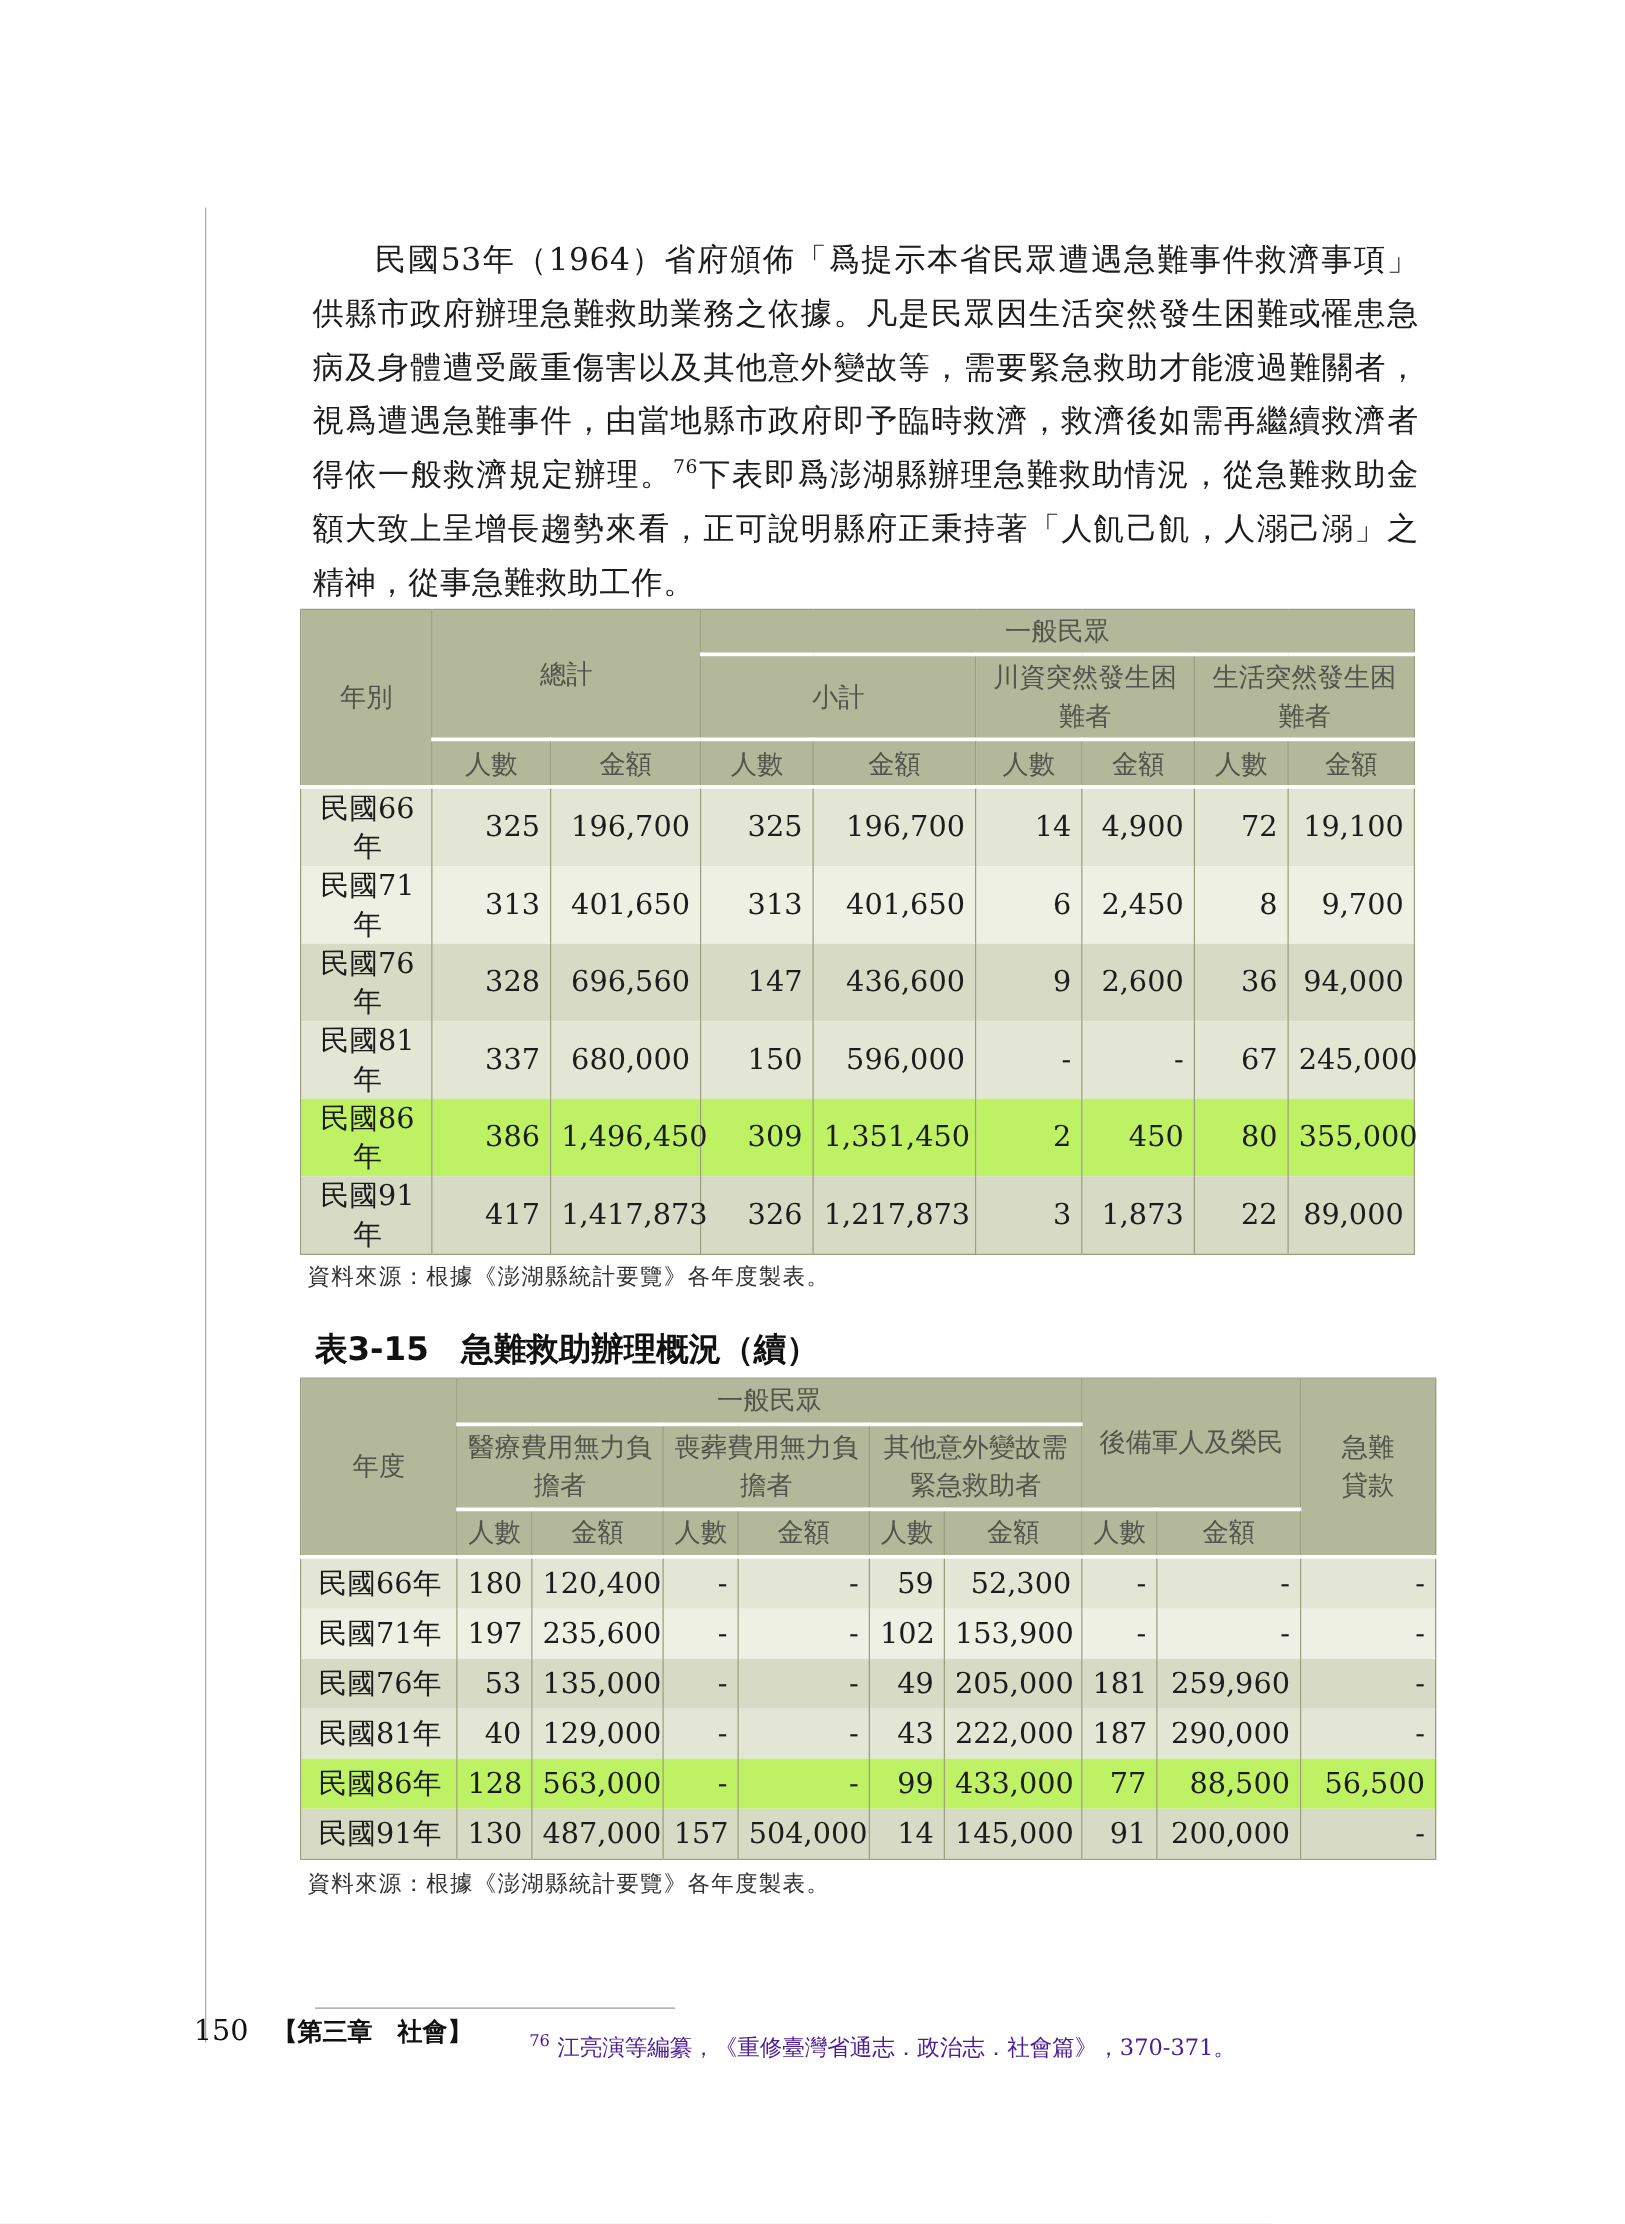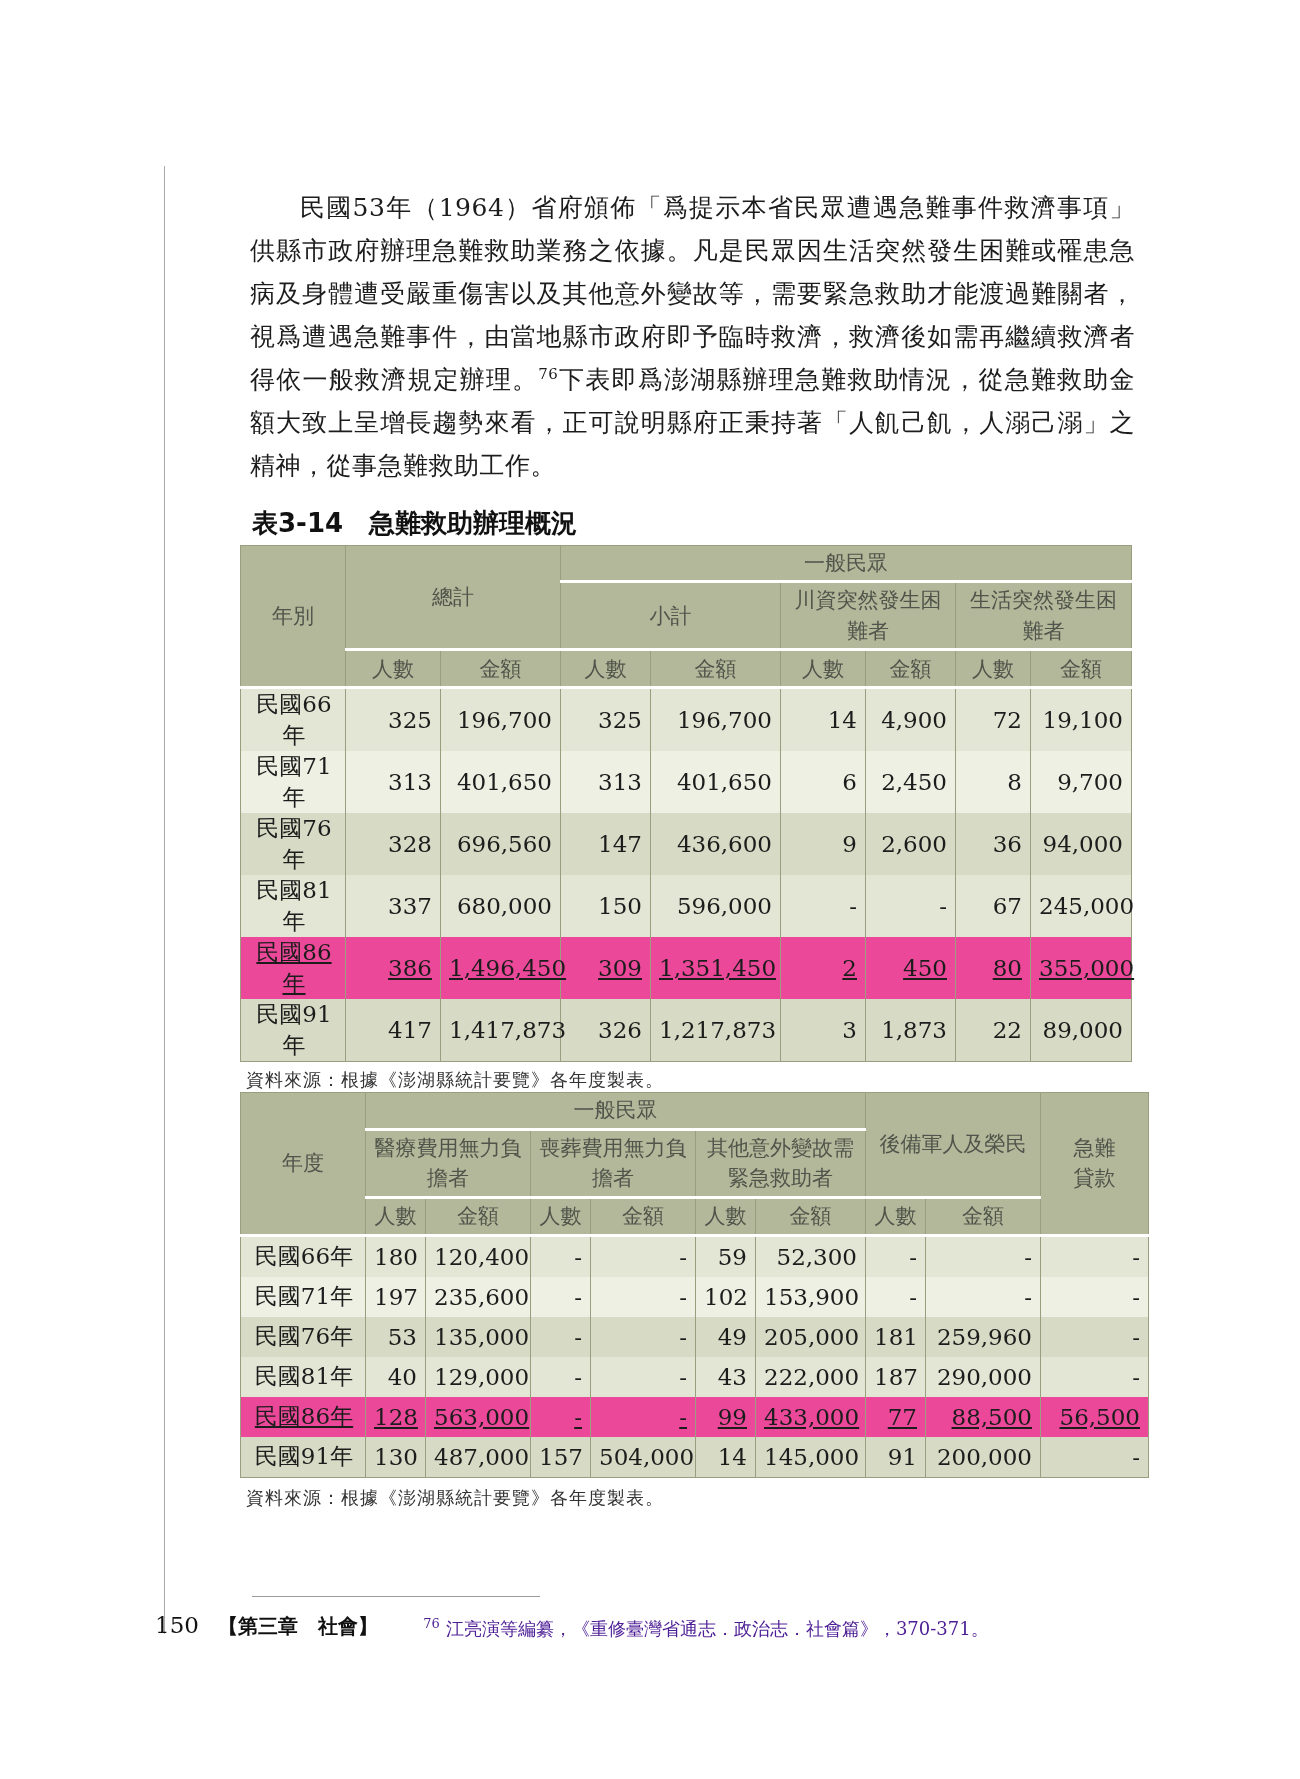--- a/index.html
+++ b/index.html
@@ -26,21 +26,21 @@
   .data-table thead tr:nth-child(2){height:66px;}
   .data-table thead tr:nth-child(3){height:38px;}
   .data-table td{border-left:1px solid #9a9e7e;border-right:1px solid #9a9e7e;
         font-family:"DejaVu Serif",serif;font-size:23px;color:#1c1c1c;height:40px;padding:0 8px;}
   .data-table td.year{text-align:center;padding-left:10px;}
   .data-table td.num{text-align:right;}
   .data-table tbody tr:nth-of-type(1){background:#e3e6d4;}
   .data-table tbody tr:nth-of-type(2){background:#eef0e3;}
   .data-table tbody tr:nth-of-type(3){background:#d7dac4;}
   .data-table tbody tr:nth-of-type(4){background:#e3e6d4;}
-  .data-table tbody tr:nth-of-type(5){background:#ec4899;text-decoration:underline;}
+  .data-table tbody tr:nth-of-type(5){background:#bef264;}
   .data-table tbody tr:nth-of-type(6){background:#d7dac4;}
   .t1{width:891px;}
   .t2{width:908px;}
   .narrow{display:inline-block;width:2.3em;}
 
   .source-note{font-size:18px;line-height:24px;color:#333;margin:6px 0 0 6px;letter-spacing:1px;}
   .src2{margin-top:8px;}
 
   .footnote-divider{width:288px;height:1px;background:#9c9c9c;margin:86px 0 0 12px;}
   .footnote{font-size:18px;line-height:26px;color:#4c1d95;margin:14px 0 0 12px;text-align:center;}
@@ -56,23 +56,20 @@
 <body>
 
 <div class="page">
   <div class="margin-rule"></div>
 
   <div class="content">
 
 
     <p class="body-paragraph"><span>民國53年（1964）省府頒佈「爲提示本省民眾遭遇急難事件救濟事項」供縣市政府辦理急難救助業務之依據。凡是民眾因生活突然發生困難或罹患急病及身體遭受嚴重傷害以及其他意外變故等，需要緊急救助才能渡過難關者，視爲遭遇急難事件，由當地縣市政府即予臨時救濟，救濟後如需再繼續救濟者得依一般救濟規定辦理。</span><sup>76</sup><span>下表即爲澎湖縣辦理急難救助情況，從急難救助金額大致上呈增長趨勢來看，正可說明縣府正秉持著「人飢己飢，人溺己溺」之精神，從事急難救助工作。</span></p>
 
-    <div class="tbl-caption">
-      <span class="cap-label">表3-14</span><span>急難救助辦理概況</span>
-    </div>
 
     <table class="data-table t1">
       <colgroup>
         <col style="width:105px">
           <col style="width:95px">
           <col style="width:120px">
         <col style="width:90px">
           <col style="width:130px">
           <col style="width:85px">
         <col style="width:90px">
@@ -166,20 +163,23 @@
     <td class="num">3</td>
     <td class="num">1,873</td>
     <td class="num">22</td>
     <td class="num">89,000</td>
   </tr>
         </tbody>
     </table>
 
     <div class="source-note">資料來源：根據《澎湖縣統計要覽》各年度製表。</div>
 
+    <div class="tbl-caption" style="margin-top:30px">
+      <span class="cap-label">表3-15</span><span>急難救助辦理概況（續）</span>
+    </div>
 
     <table class="data-table t2">
       <colgroup>
         <col style="width:125px">
           <col style="width:60px">
           <col style="width:105px">
         <col style="width:60px">
           <col style="width:105px">
           <col style="width:60px">
         <col style="width:110px">

